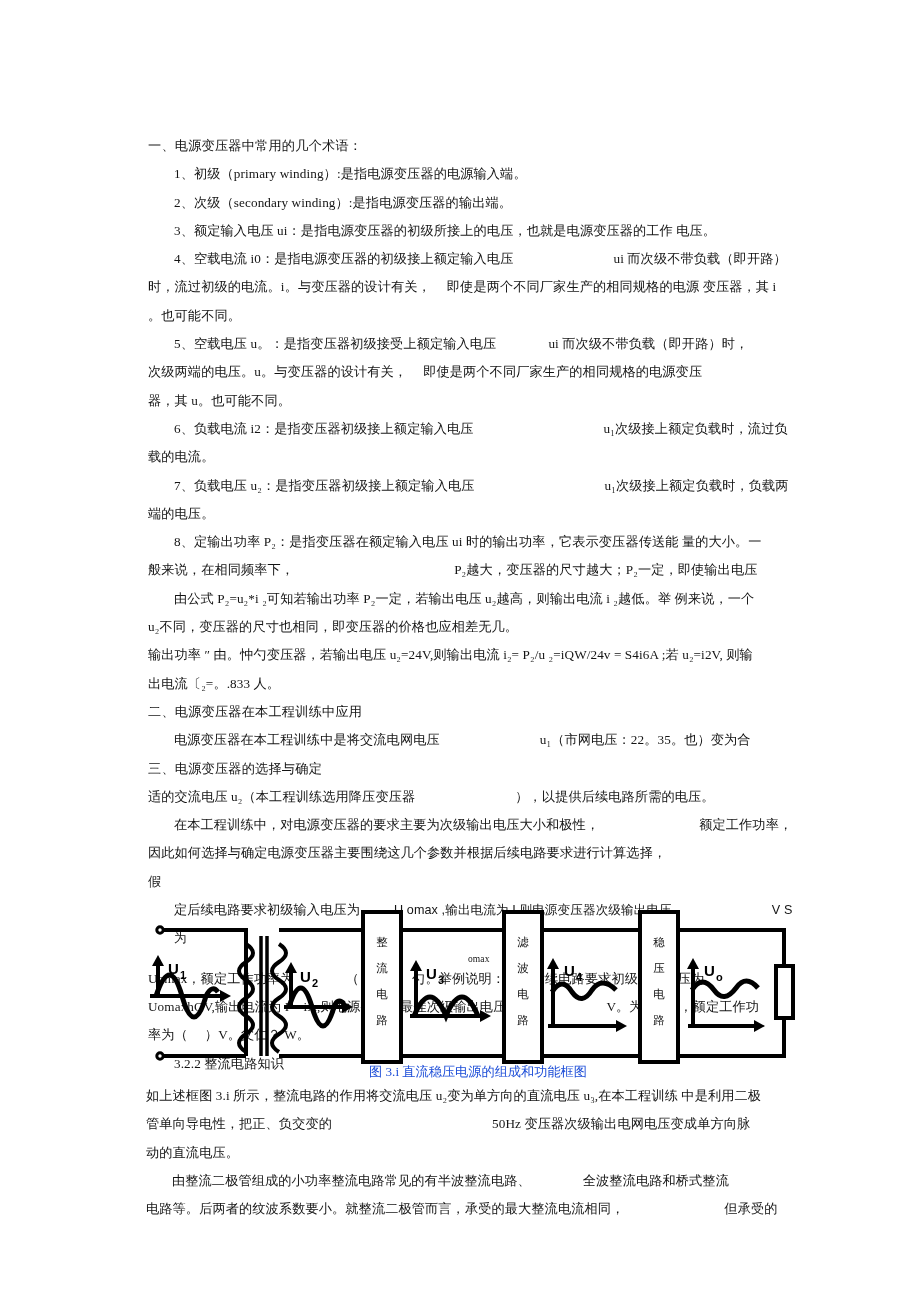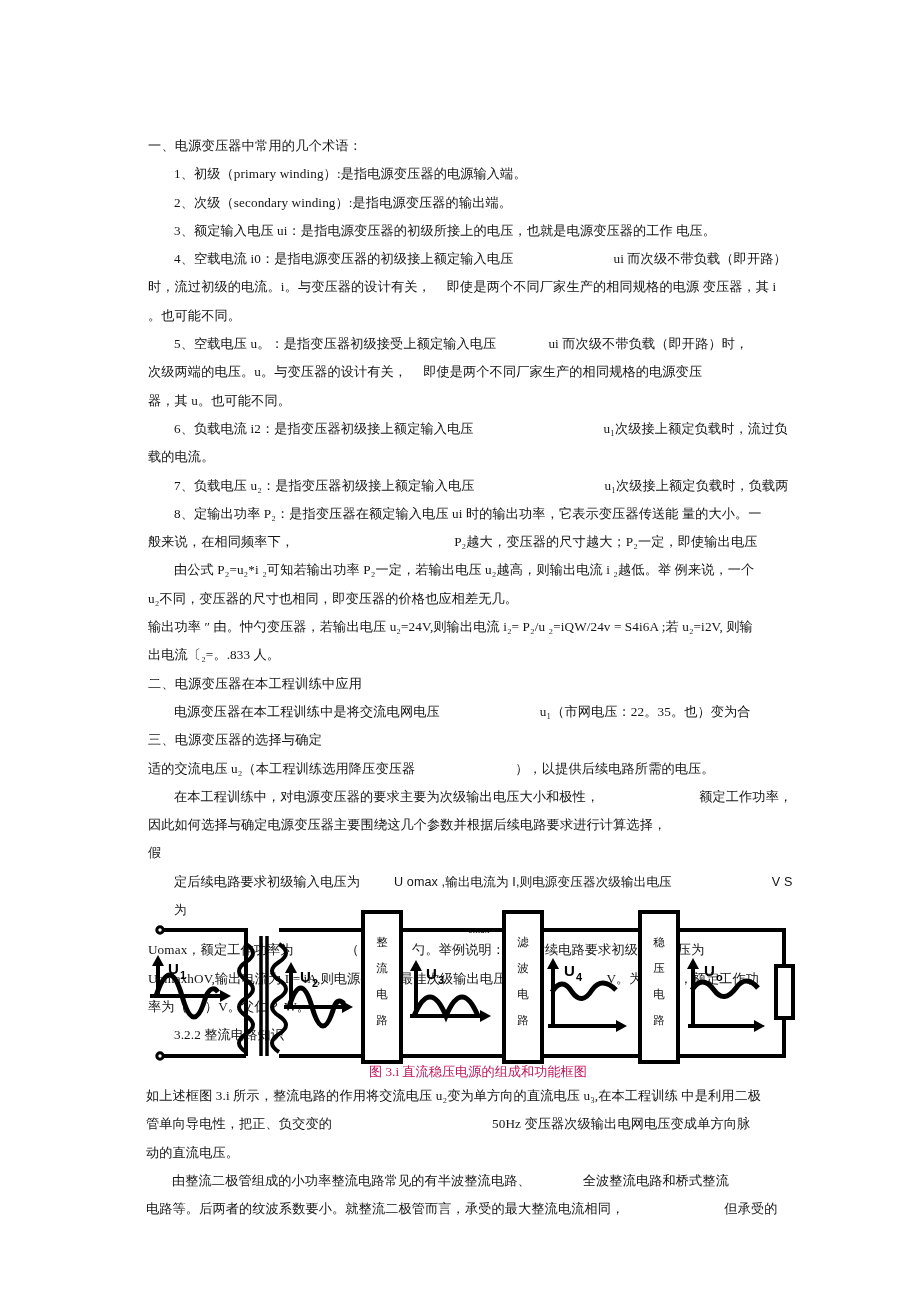--- a/index.html
+++ b/index.html
@@ -67,21 +67,21 @@
   .fig-svg { display: block; }
   .fig-caption {
     position: absolute;
     left: 148px;
     top: 1040px;
     width: 660px;
     text-align: center;
     font-size: 13.2px;
     line-height: 24px;
     font-family: "Liberation Serif", "DejaVu Serif", serif;
-    color: #be185d;
+    color: #1d4ed8;
   }
   .blocklabel {
     font-family: "Liberation Serif", "DejaVu Serif", serif;
     font-size: 11.5px;
     fill: #111;
   }
   .wavelabel {
     font-family: "Liberation Sans", "DejaVu Sans", sans-serif;
     font-size: 15px;
     font-weight: bold;
@@ -118,20 +118,21 @@
     <p class="ln">。也可能不同。</p>
 
     <p class="ln ind2"><span>5、空载电压 u。：是指变压器初级接受上额定输入电压</span><span class="gap g3"></span><span>ui 而次级不带负载（即开路）时，</span></p>
     <p class="ln"><span>次级两端的电压。u。与变压器的设计有关，</span><span class="gap g1"></span><span>即使是两个不同厂家生产的相同规格的电源变压</span></p>
     <p class="ln">器，其 u。也可能不同。</p>
 
     <p class="ln ind2"><span>6、负载电流 i2：是指变压器初级接上额定输入电压</span><span class="gap g6"></span><span>u₁次级接上额定负载时，流过负</span></p>
     <p class="ln">载的电流。</p>
 
     <p class="ln ind2"><span>7、负载电压 u₂：是指变压器初级接上额定输入电压</span><span class="gap g6"></span><span>u₁次级接上额定负载时，负载两</span></p>
+    <p class="ln">端的电压。</p>
 
     <p class="ln ind2">8、定输出功率 P₂：是指变压器在额定输入电压 ui 时的输出功率，它表示变压器传送能 量的大小。一</p>
     <p class="ln"><span>般来说，在相同频率下，</span><span class="gap g7"></span><span>P₂越大，变压器的尺寸越大；P₂一定，即使输出电压</span></p>
     <p class="ln ind2">由公式 P₂=u₂*i ₂可知若输出功率 P₂一定，若输出电压 u₂越高，则输出电流 i ₂越低。举 例来说，一个</p>
 
     <p class="ln">u₂不同，变压器的尺寸也相同，即变压器的价格也应相差无几。</p>
     <p class="ln">输出功率 ″ 由。忡勺变压器，若输出电压 u₂=24V,则输出电流 i₂= P₂/u ₂=iQW/24v = S4i6A ;若 u₂=i2V, 则输</p>
     <p class="ln">出电流〔₂=。.833 人。</p>
 
     <p class="ln head">二、电源变压器在本工程训练中应用</p>

